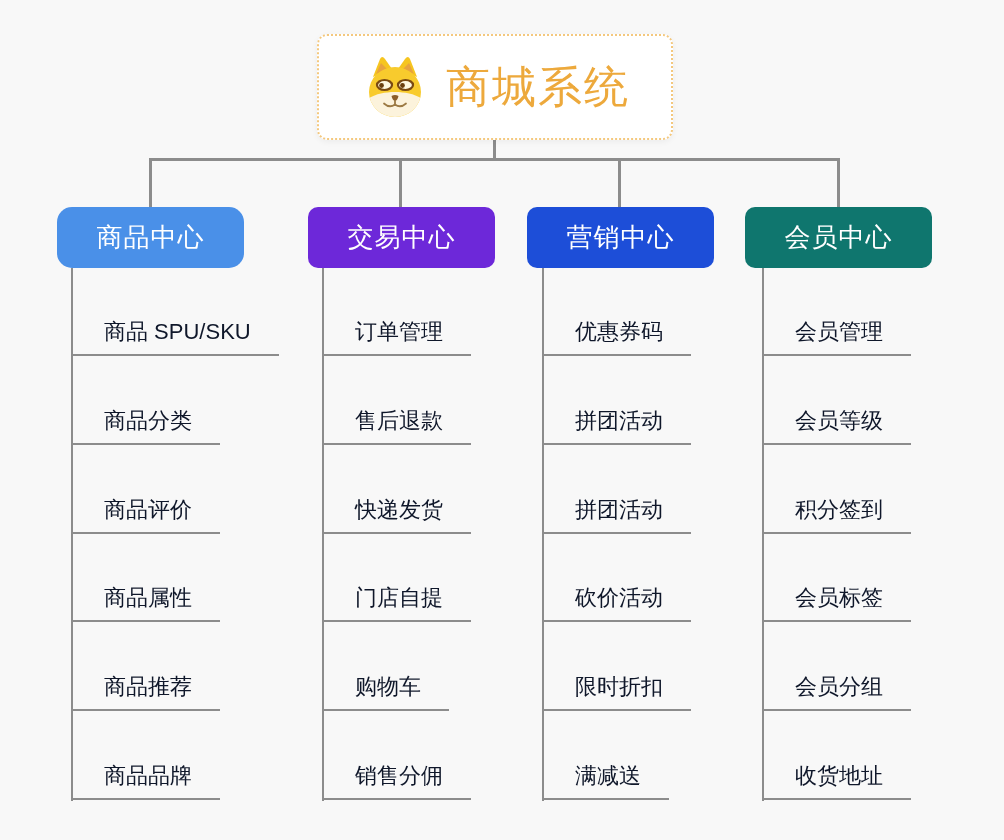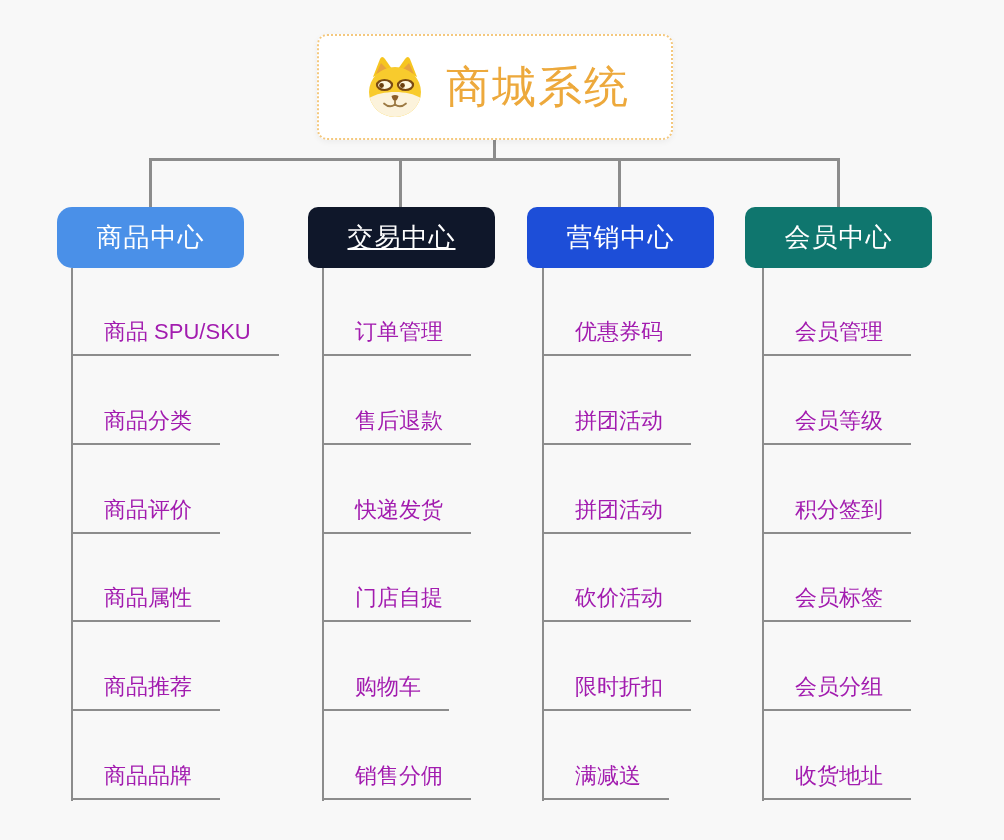--- a/index.html
+++ b/index.html
@@ -37,21 +37,21 @@
     display:flex;align-items:center;justify-content:center;
     color:#ffffff;font-size:26px;letter-spacing:1px;white-space:nowrap;
   }
   .b0 .header{left:57px}.b1 .header{left:308px}.b2 .header{left:527px}.b3 .header{left:745px}
 
   
   .leaf{
     position:absolute;box-sizing:border-box;height:44px;
     display:flex;align-items:flex-end;
     padding:0 28px 7px 33px;
-    font-size:22px;color:#a21caf;white-space:nowrap;
+    font-size:22px;color:#0f172a;white-space:nowrap;
     border-bottom:2px solid #8c8c8c;
   }
   .b0 .leaf{left:71px}.b1 .leaf{left:322px}.b2 .leaf{left:542px}.b3 .leaf{left:762px}
   .r0{top:312px}.r1{top:401px}.r2{top:490px}.r3{top:578px}.r4{top:667px}.r5{top:756px}
 </style>
 </head>
 <body>
 
 <div class="canvas">
 
@@ -94,21 +94,21 @@
     <div class="leaf r1">商品分类</div>
     <div class="leaf r2">商品评价</div>
     <div class="leaf r3">商品属性</div>
     <div class="leaf r4">商品推荐</div>
     <div class="leaf r5">商品品牌</div>
   </div>
 
   <div class="branch b1">
     <div class="line drop"></div>
     <div class="line trunk"></div>
-    <div class="header" style="background-color: #0f172a; text-decoration: underline;">交易中心</div>
+    <div class="header" style="background-color: #6d28d9;">交易中心</div>
     <div class="leaf r0">订单管理</div>
     <div class="leaf r1">售后退款</div>
     <div class="leaf r2">快递发货</div>
     <div class="leaf r3">门店自提</div>
     <div class="leaf r4">购物车</div>
     <div class="leaf r5">销售分佣</div>
   </div>
 
   <div class="branch b2">
     <div class="line drop"></div>

